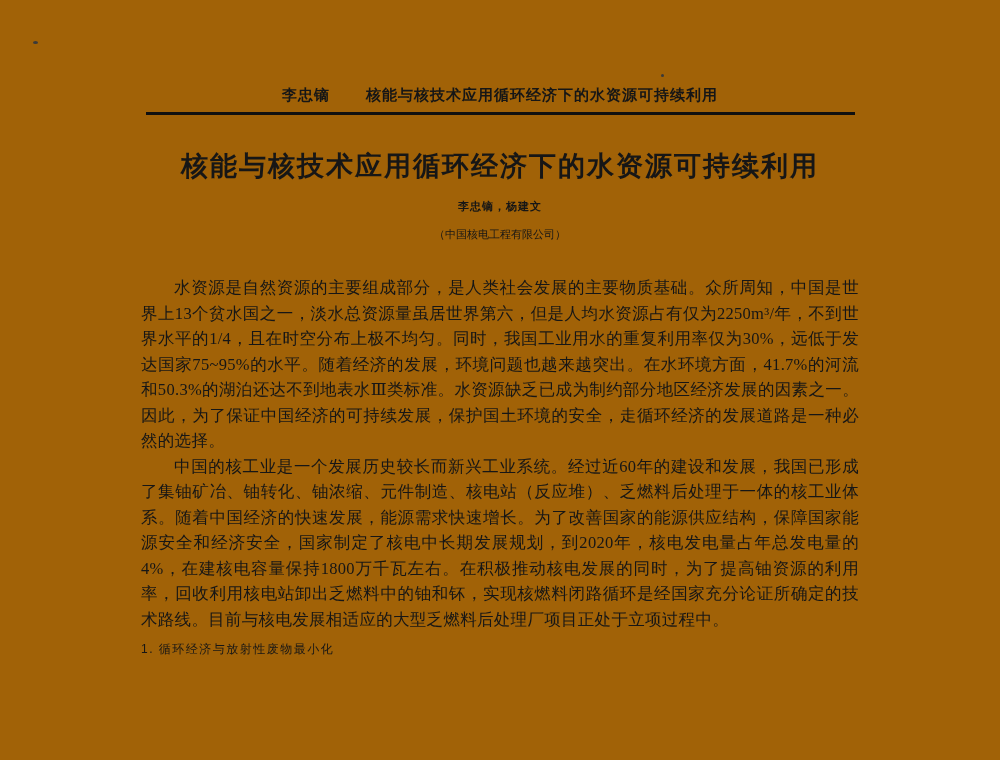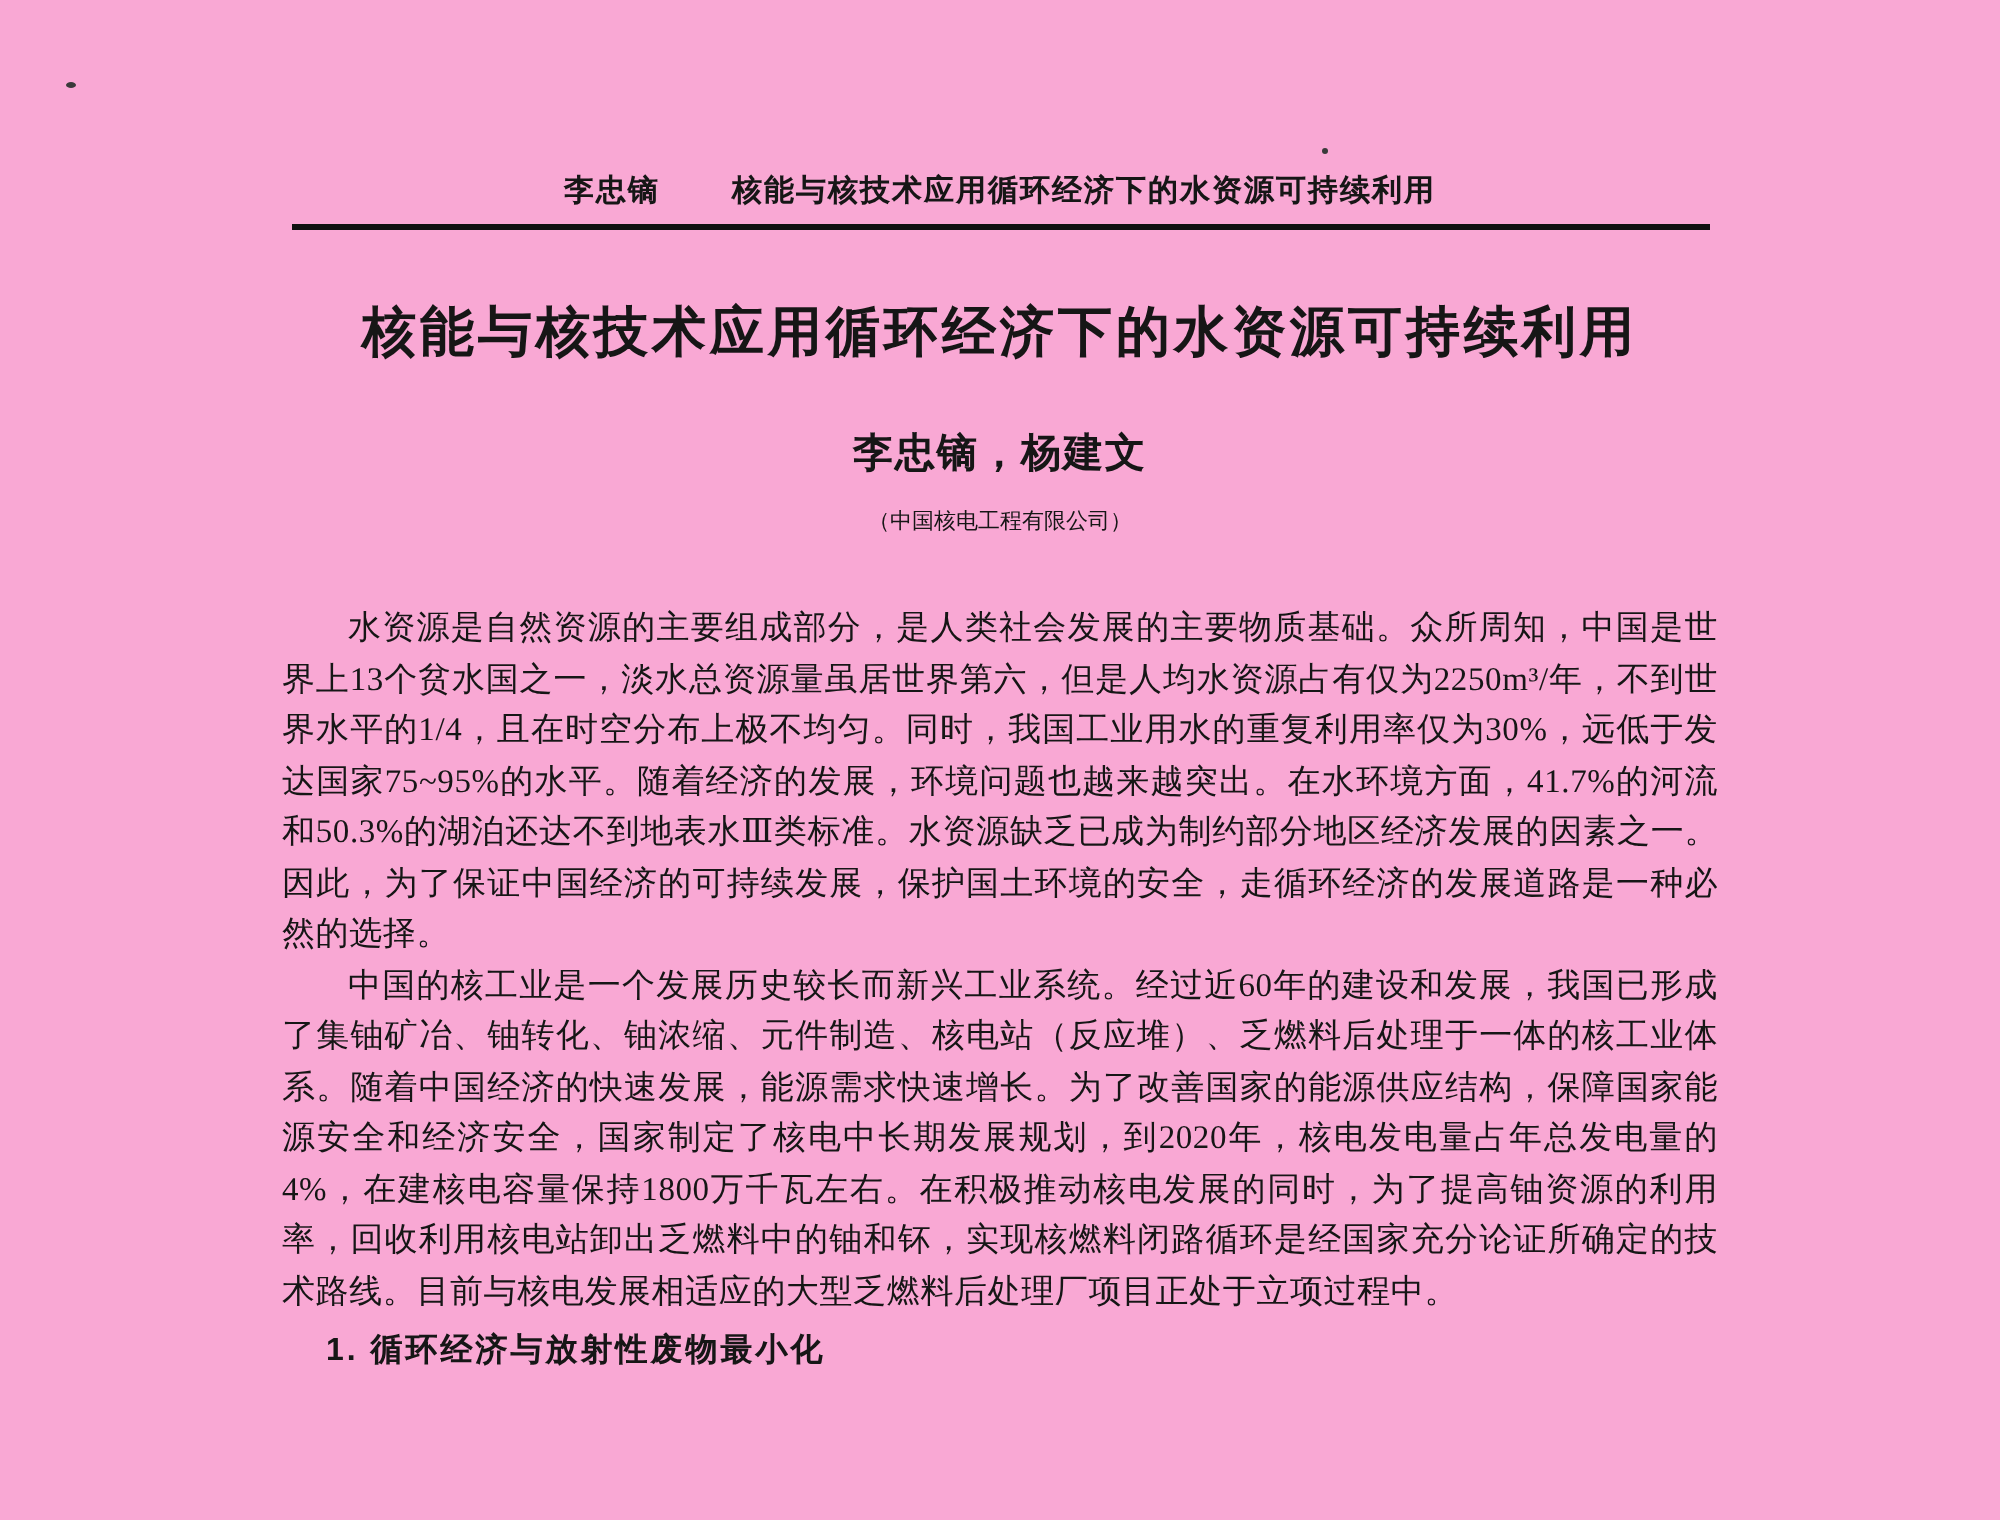--- a/index.html
+++ b/index.html
@@ -1,21 +1,21 @@
 <!DOCTYPE html>
 <html><head>
 <meta charset="utf-8">
 <style>
   * { margin: 0; padding: 0; box-sizing: border-box; }
   html, body { background: #ffffff; }
   .scan-page {
     position: relative;
     width: 1000px;
     height: 760px;
-    background: #f9a8d4;
+    background: #a16207;
     overflow: hidden;
     color: #161616;
     font-family: "Liberation Serif", "DejaVu Serif", serif;
   }
   .speck { position: absolute; background: #3a3a3a; border-radius: 50%; }
   .speck-1 { left: 33px; top: 41px; width: 5px; height: 3px; }
   .speck-2 { left: 661px; top: 74px; width: 3px; height: 3px; }
 
   .running-header {
     width: 720px;
@@ -40,23 +40,23 @@
     width: 780px;
     margin: 33px auto 0;
     text-align: center;
     font-family: "Liberation Sans", "DejaVu Sans", sans-serif;
     font-size: 27px;
     font-weight: bold;
     letter-spacing: 2px;
   }
 
   .authors {
-    margin-top: 29px;
+    margin-top: 15px;
     text-align: center;
-    font-size: 20px;
+    font-size: 11px;
     font-weight: bold;
     letter-spacing: 1px;
   }
 
   .affiliation {
     margin-top: 13px;
     text-align: center;
     font-size: 11px;
   }
 
@@ -66,25 +66,24 @@
     font-size: 16.5px;
     line-height: 25.5px;
     text-align: justify;
     letter-spacing: 0.3px;
   }
   .body-text p { text-indent: 2em; }
 
   .section-heading {
     margin-top: 5px;
     font-family: "Liberation Sans", "DejaVu Sans", sans-serif;
-    font-size: 16px;
-    font-weight: bold;
+    font-size: 12px;
+    font-weight: normal;
     letter-spacing: 1.5px;
     white-space: nowrap;
-    margin-left: 22px;
   }
 </style>
 </head>
 <body>
 
 <div class="scan-page">
   <span class="speck speck-1"></span>
   <span class="speck speck-2"></span>
 
   <div class="running-header">

